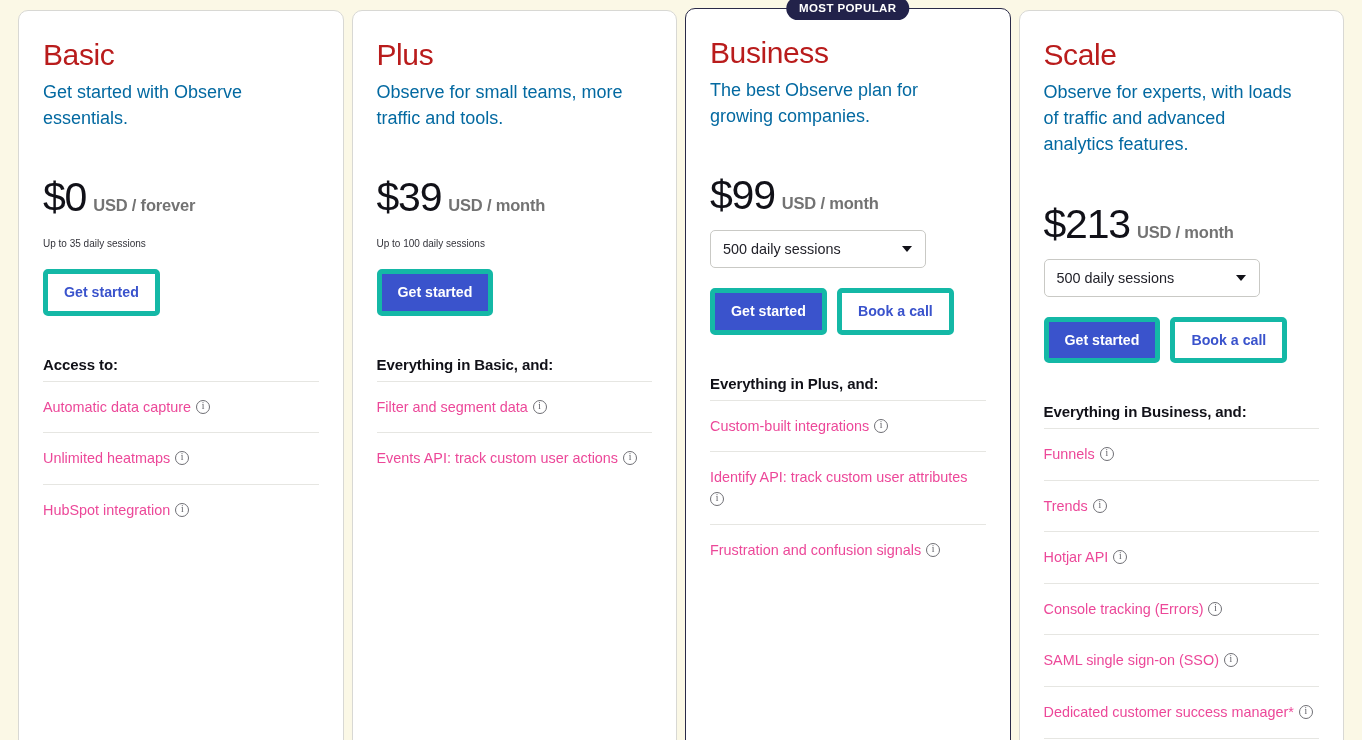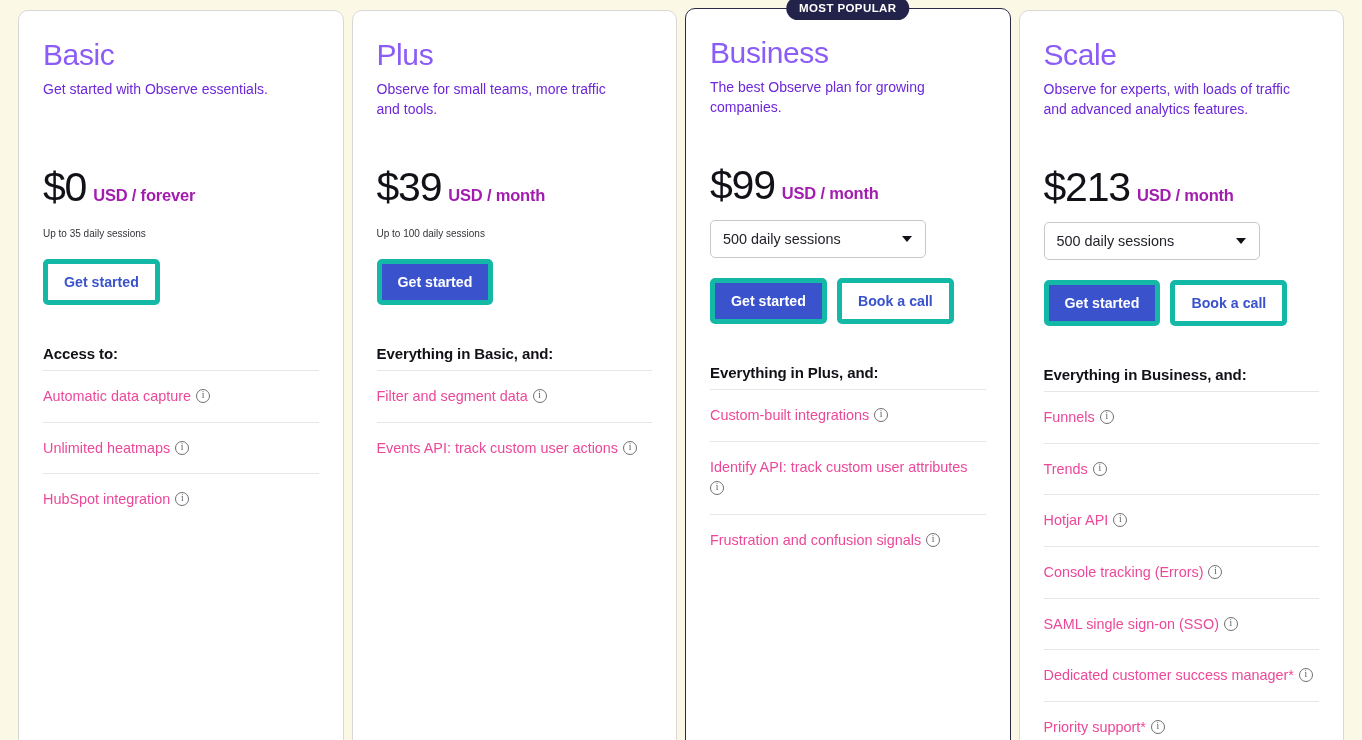--- a/index.html
+++ b/index.html
@@ -41,49 +41,49 @@
     font-weight: bold;
     letter-spacing: 0.4px;
     padding: 5px 13px 6px 13px;
     border-radius: 12px;
     white-space: nowrap;
     z-index: 5;
   }
   .plan-name {
     font-size: 30px;
     font-weight: normal;
-    color: #8b5cf6;
+    color: #b91c1c;
     letter-spacing: -0.4px;
     line-height: 1.06;
     margin-bottom: 8px;
   }
   .plan-desc {
-    font-size: 14px;
-    color: #6d28d9;
+    font-size: 18px;
+    color: #0369a1;
     line-height: 1.46;
     min-height: 42px;
     max-width: 250px;
   }
   .price-row {
     margin-top: 46px;
     display: flex;
     align-items: baseline;
     white-space: nowrap;
   }
   .price-amount {
     font-size: 41px;
     font-weight: normal;
     color: #111118;
     letter-spacing: -1.2px;
     line-height: 1;
   }
   .price-period {
     font-size: 16.5px;
     font-weight: bold;
-    color: #a21caf;
+    color: #737373;
     margin-left: 7px;
     letter-spacing: -0.2px;
   }
   .sessions-note {
     margin-top: 20px;
     font-size: 10px;
     color: #33333a;
   }
   .select-wrap {
     margin-top: 14px;

